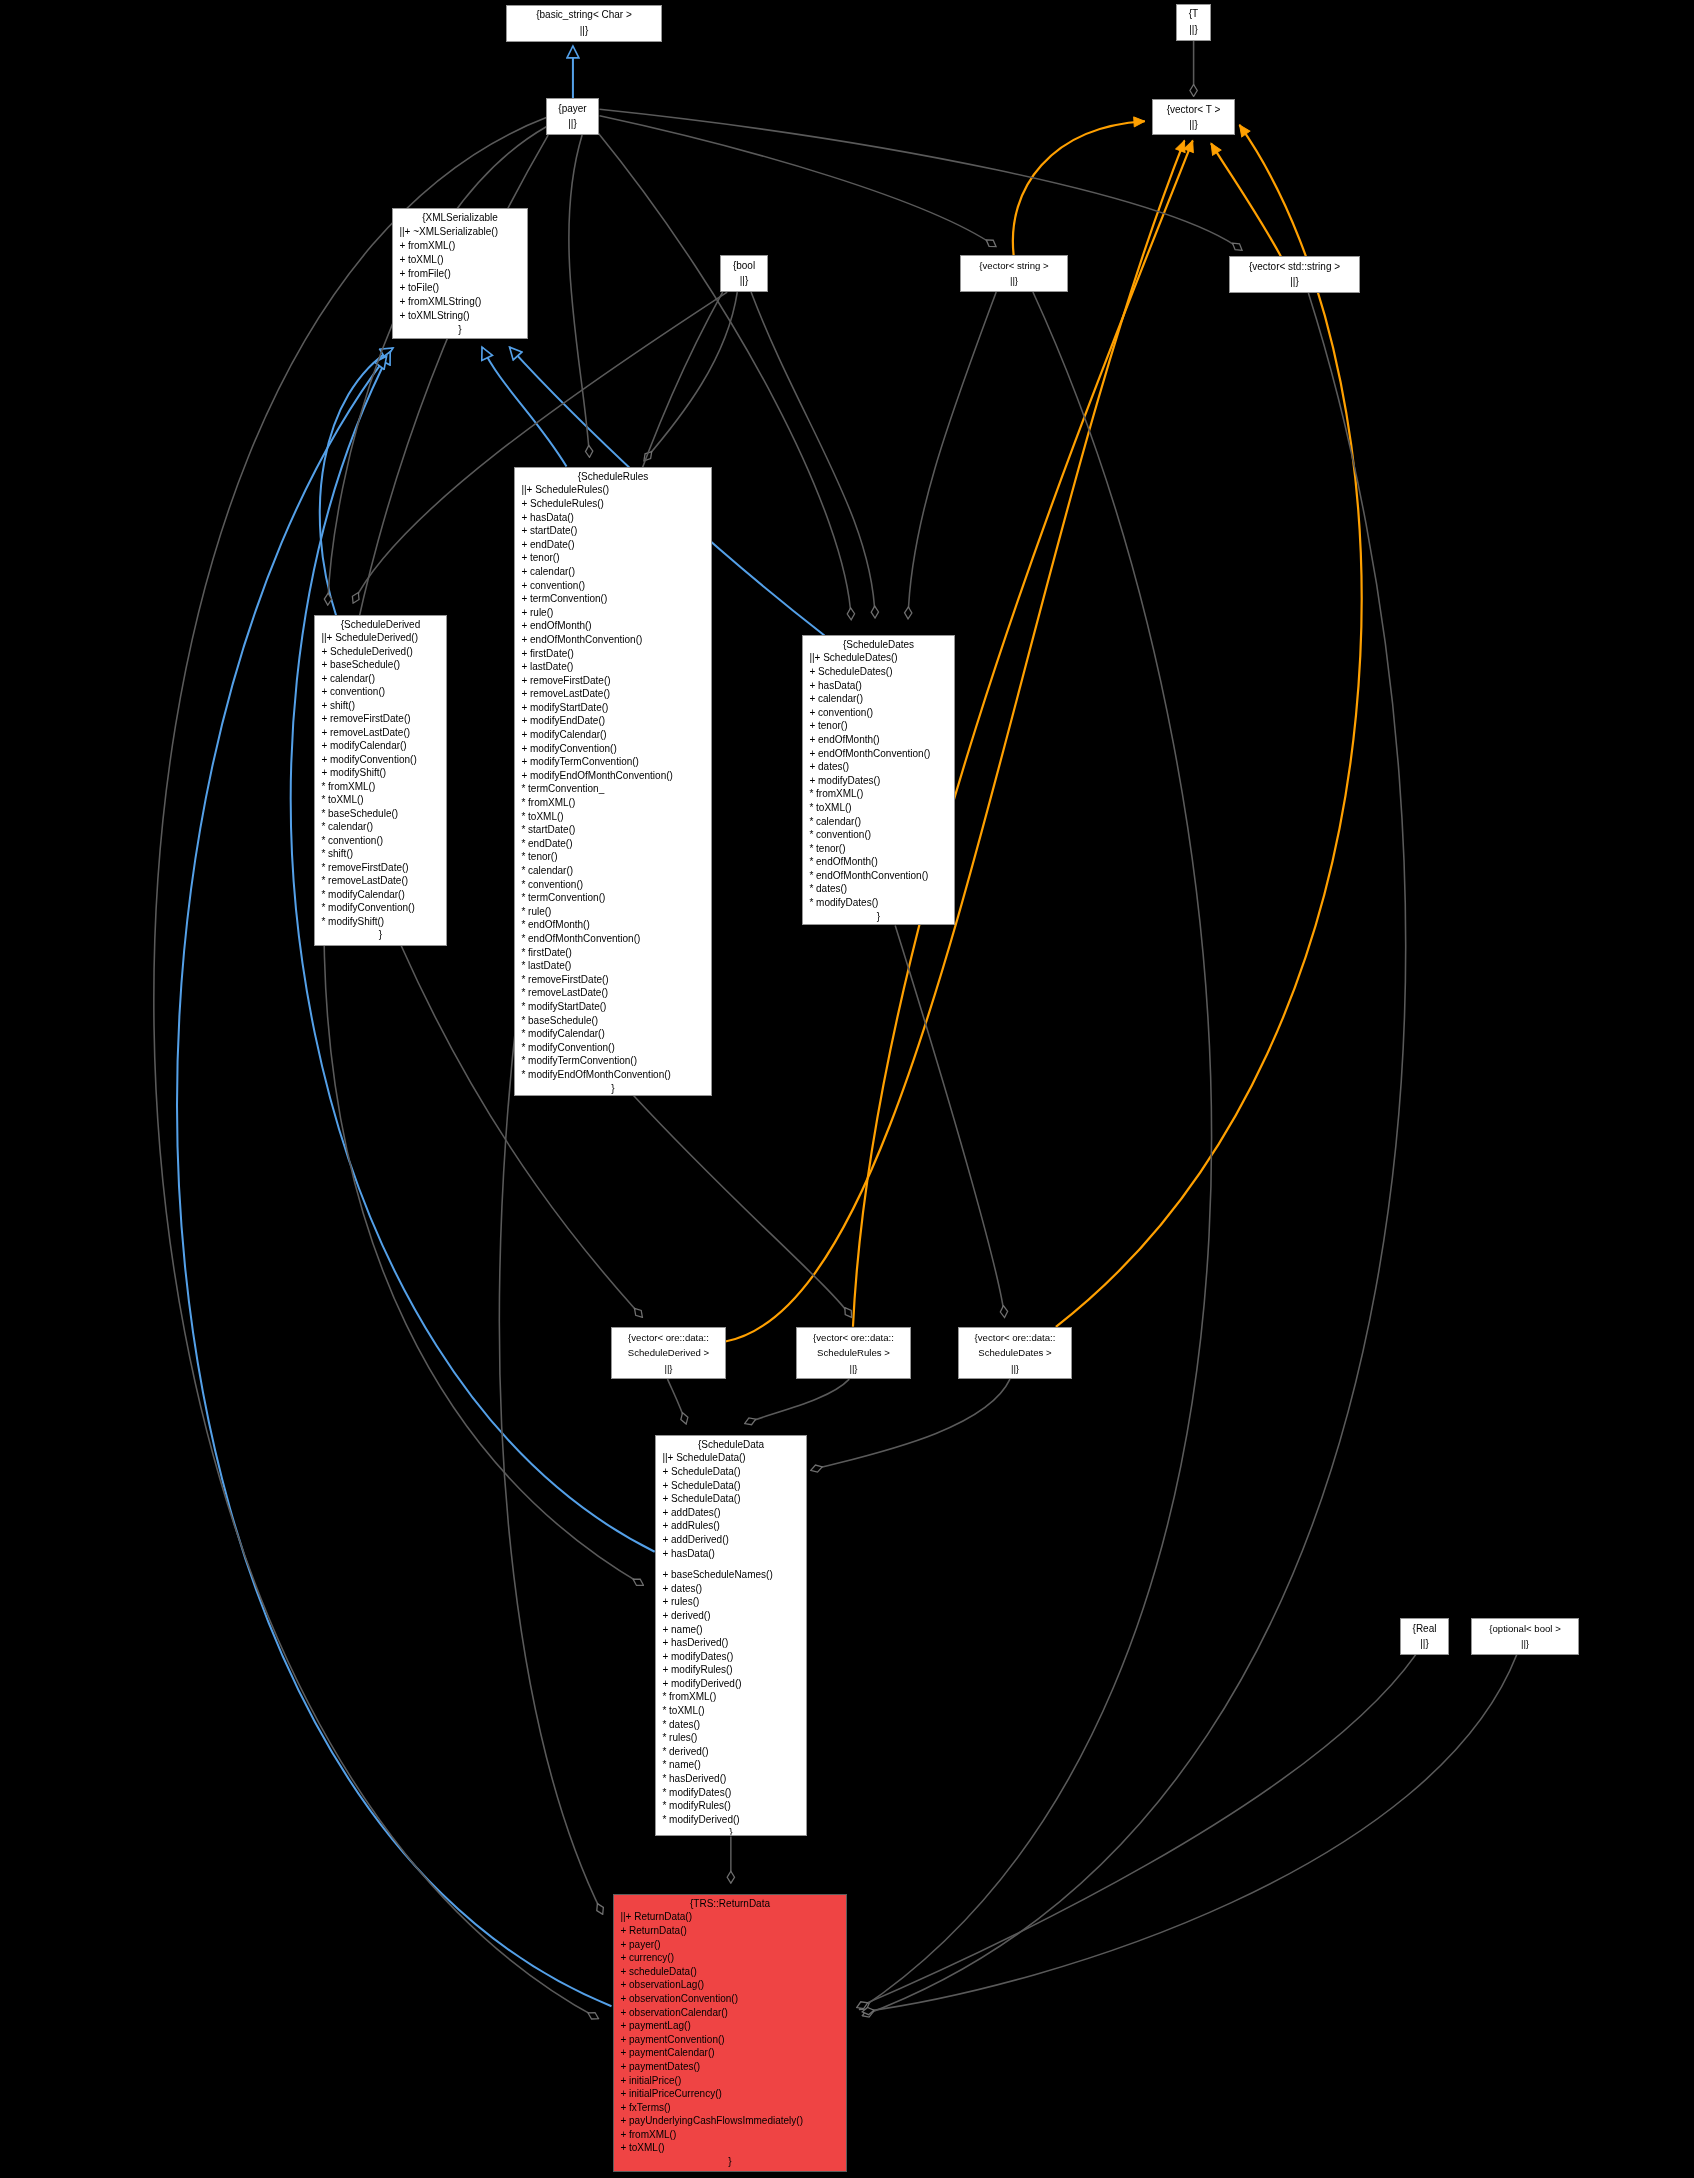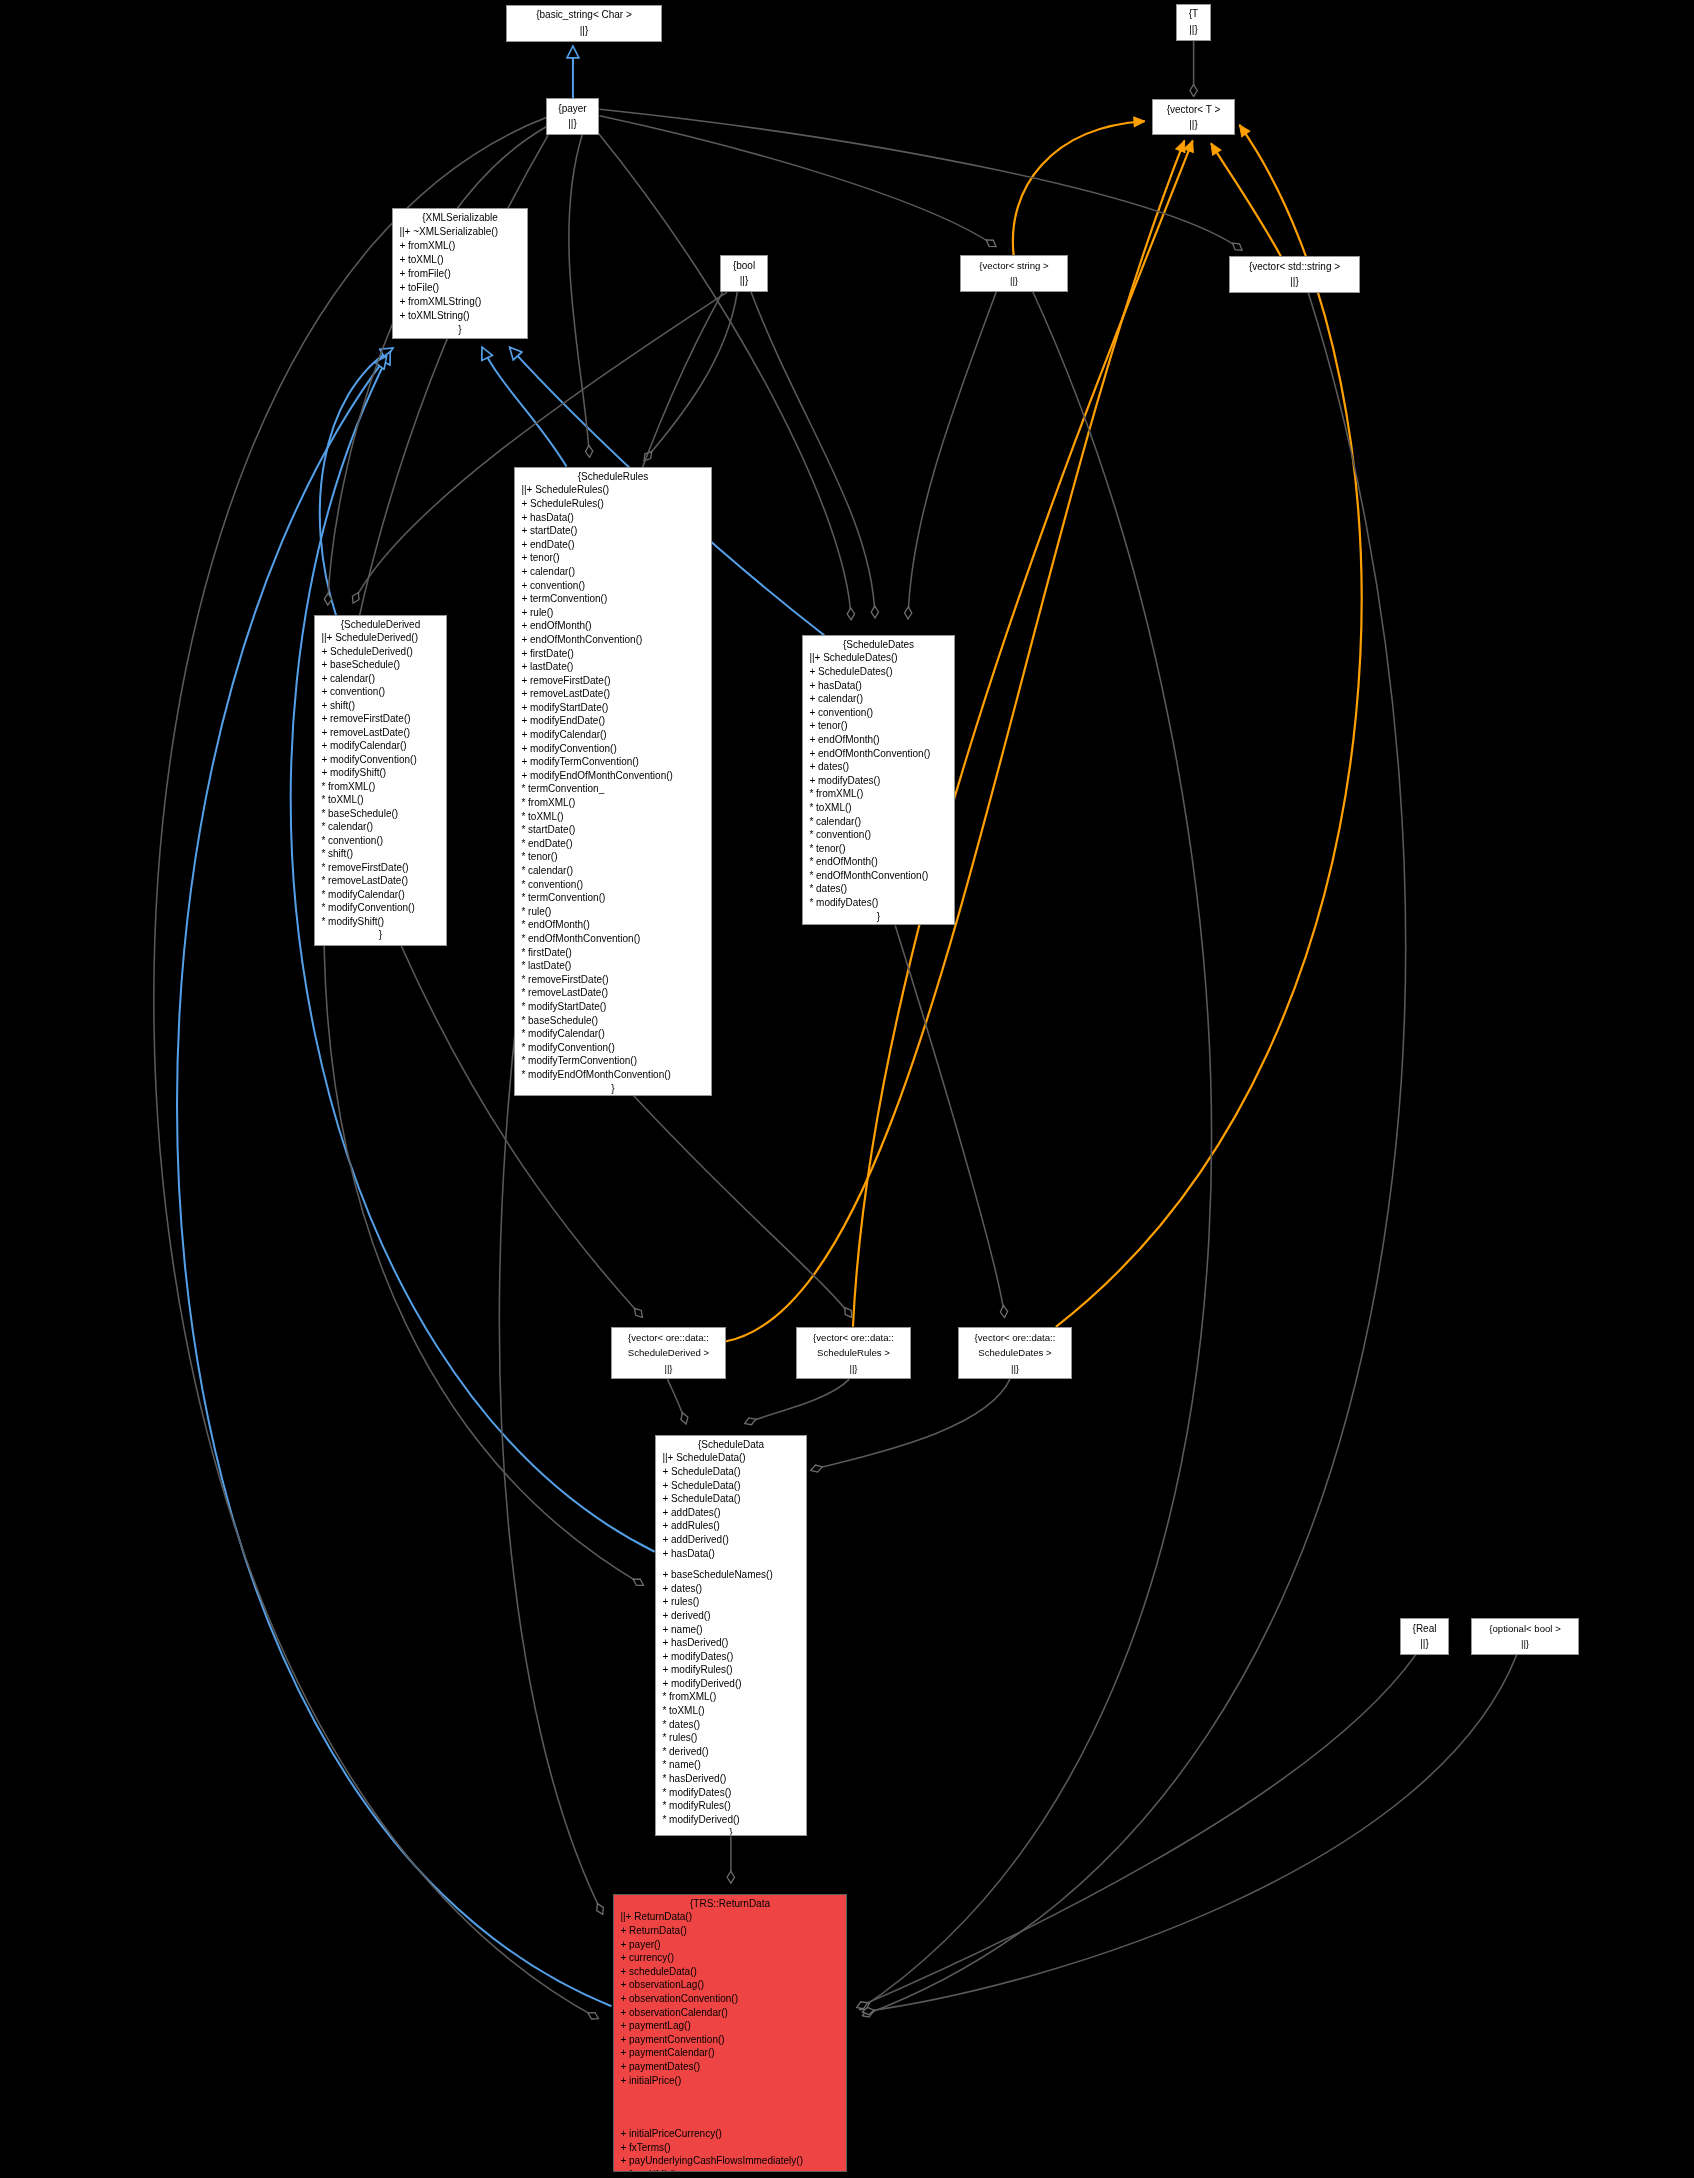--- a/index.html
+++ b/index.html
@@ -272,21 +272,21 @@
         <div class="ln" style="height: 13.6px; line-height: 13.6px;">+ currency()</div>
         <div class="ln" style="height: 13.6px; line-height: 13.6px;">+ scheduleData()</div>
         <div class="ln" style="height: 13.6px; line-height: 13.6px;">+ observationLag()</div>
         <div class="ln" style="height: 13.6px; line-height: 13.6px;">+ observationConvention()</div>
         <div class="ln" style="height: 13.6px; line-height: 13.6px;">+ observationCalendar()</div>
         <div class="ln" style="height: 13.6px; line-height: 13.6px;">+ paymentLag()</div>
         <div class="ln" style="height: 13.6px; line-height: 13.6px;">+ paymentConvention()</div>
         <div class="ln" style="height: 13.6px; line-height: 13.6px;">+ paymentCalendar()</div>
         <div class="ln" style="height: 13.6px; line-height: 13.6px;">+ paymentDates()</div>
         <div class="ln" style="height: 13.6px; line-height: 13.6px;">+ initialPrice()</div>
-        <div class="ln" style="height: 13.6px; line-height: 13.6px; margin-top: 40px;">+ initialPriceCurrency()</div>
+        <div class="ln" style="height: 13.6px; line-height: 13.6px;">+ initialPriceCurrency()</div>
         <div class="ln" style="height: 13.6px; line-height: 13.6px;">+ fxTerms()</div>
         <div class="ln" style="height: 13.6px; line-height: 13.6px;">+ payUnderlyingCashFlowsImmediately()</div>
         <div class="ln" style="height: 13.6px; line-height: 13.6px;">+ fromXML()</div>
         <div class="ln" style="height: 13.6px; line-height: 13.6px;">+ toXML()</div>
         <div class="ln c" style="height: 13.6px; line-height: 13.6px;">}</div>
       </div>
     </div>
 </div>
 
 

